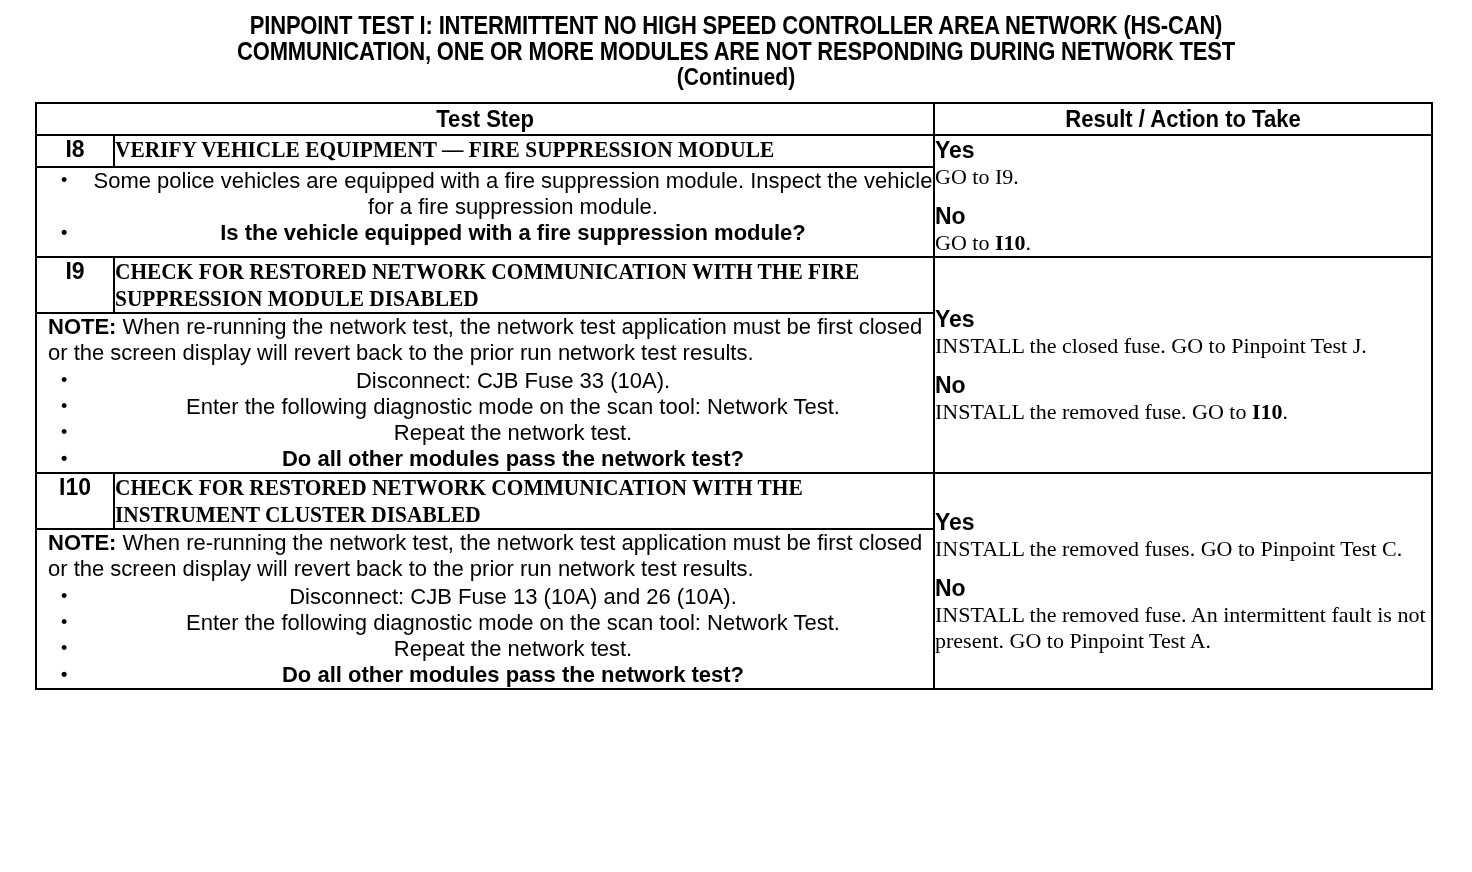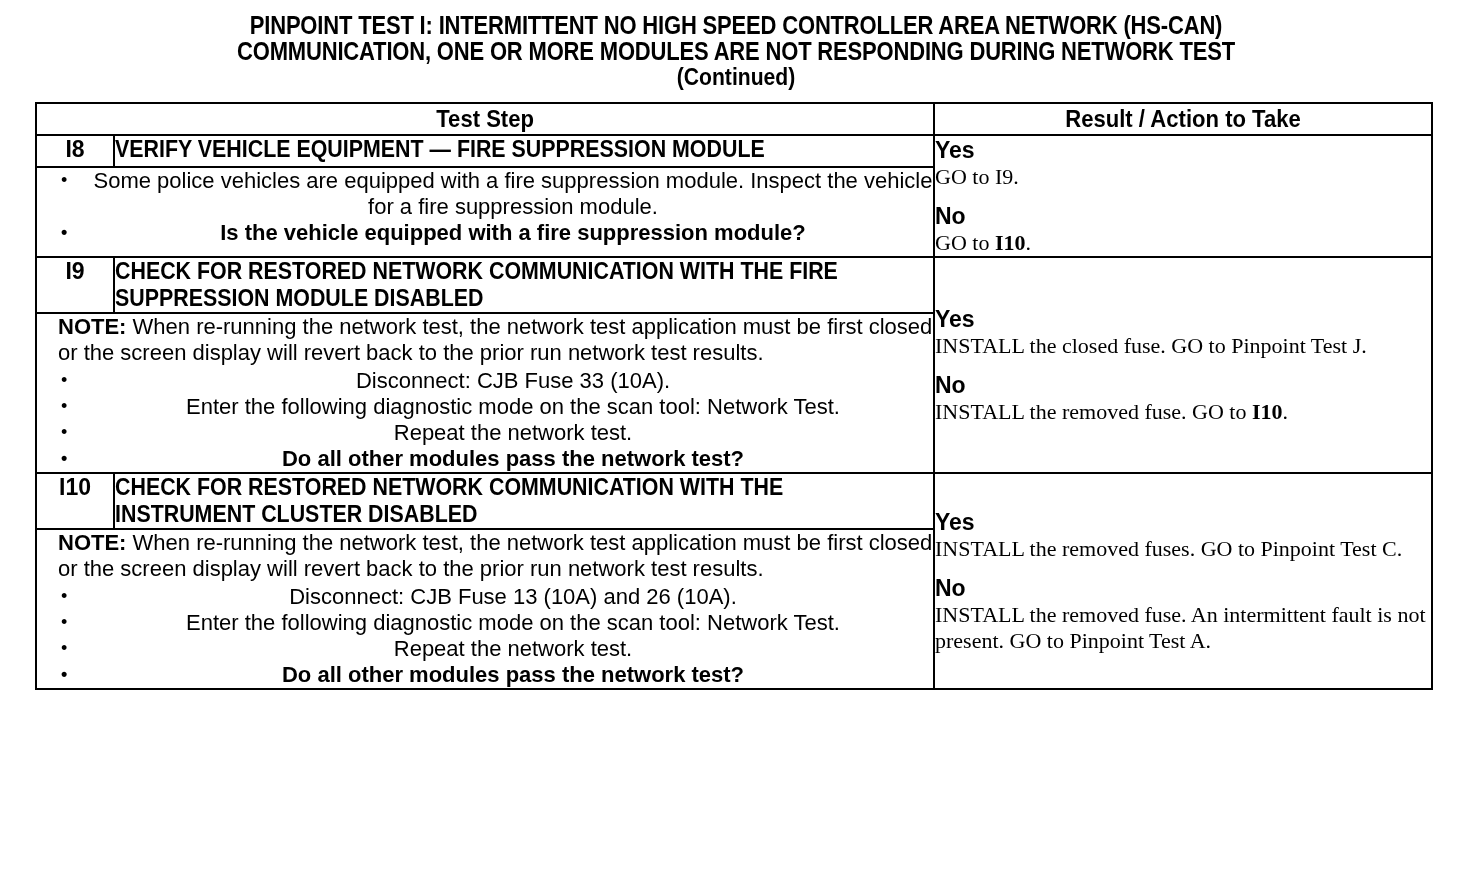--- a/index.html
+++ b/index.html
@@ -78,40 +78,40 @@
     font-weight: bold;
     font-size: 23px;
     line-height: 26px;
     text-align: center;
     padding: 6px 0 6px 0;
     border-bottom-width: 3px;
   }
 
   
   .step-title {
-    font-family: Liberation Sans, sans-serif;
+    font-family: Liberation Serif, serif;
     font-weight: bold;
     font-size: 23px;
     line-height: 27px;
     padding: 5px 8px 5px 12px;
     border-bottom-width: 3px;
     letter-spacing: 0px;
   }
   .step-title .sq { display: inline-block; transform: scaleX(0.93); transform-origin: left center; }
 
   
   .step-body {
     padding: 7px 10px 9px 12px;
     font-size: 22px;
     line-height: 26px;
   }
   .note-p {
     font-size: 22px;
     line-height: 26px;
-    margin: 0 0 2px 15px;
+    margin: 0 0 2px 5px;
     padding-left: 6px;
   }
   .note-p b { font-weight: bold; }
 
   ul.bl {
     list-style: none;
     margin: 0;
     padding: 0;
     text-align: center;
   }

